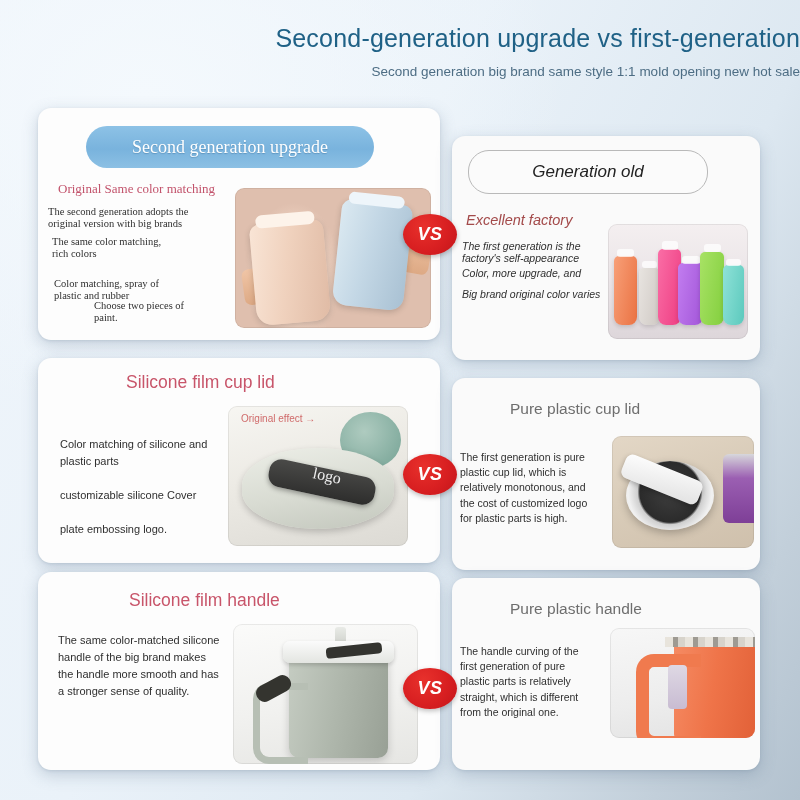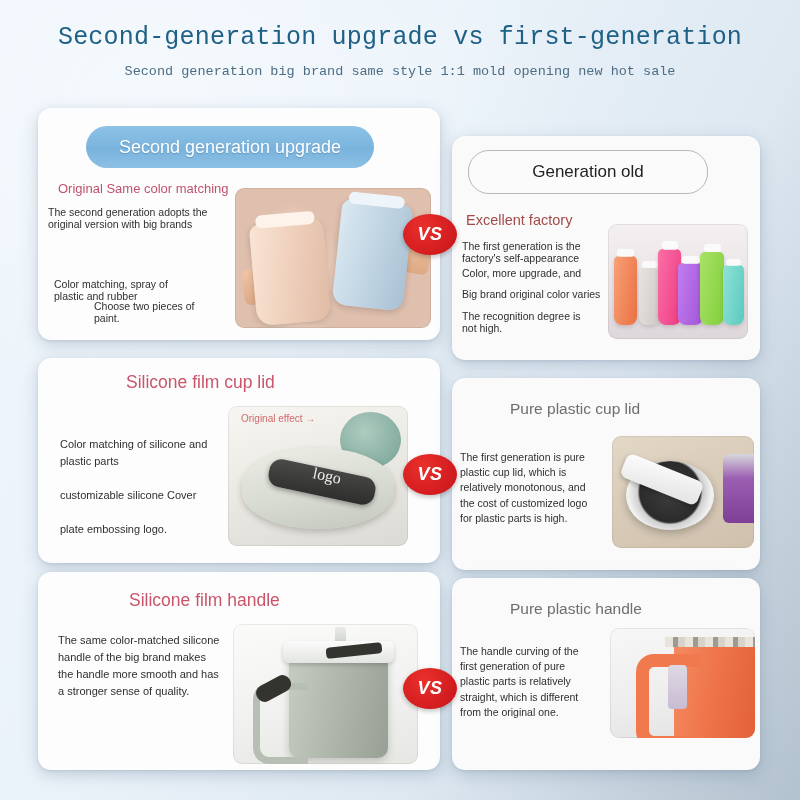--- a/index.html
+++ b/index.html
@@ -21,22 +21,21 @@
       radial-gradient(ellipse 680px 520px at 18% 12%, #f4f9fd 0%, rgba(244,249,253,0) 62%),
       linear-gradient(118deg, #eff5fb 0%, #eaf2f9 40%, #dde8f1 68%, #c2cfda 88%, #b3c2cf 100%);
     overflow: hidden;
   }
   
   .hd {
     position: absolute;
     left: 0;
     right: 0;
     top: 24px;
-    text-align: center;
-    font-family: Liberation Mono, monospace;
+    text-align: right;
   }
   .hd-title {
     font-size: 25px;
     color: #1f6186;
     letter-spacing: .2px;
     font-weight: 400;
     line-height: 1.15;
   }
   .hd-sub {
     margin-top: 11px;
@@ -47,22 +46,22 @@
   
   .card {
     position: absolute;
     background: #fdfdfd;
     border-radius: 13px;
     box-shadow: 0 5px 16px rgba(97,120,145,.30), 0 1px 3px rgba(97,120,145,.18);
   }
   .card.right {
     background: #fafafa;
   }
-  .c-l1 { left: 38px;  top: 108px; width: 402px; height: 232px; }
-  .c-r1 { left: 452px; top: 136px; width: 308px; height: 224px; }
+  .c-l1 { left: 38px;  top: 108px; width: 402px; height: 232px; font-family: Liberation Serif, serif; }
+  .c-r1 { left: 452px; top: 136px; width: 308px; height: 224px; font-style: italic; }
   .c-l2 { left: 38px;  top: 358px; width: 402px; height: 205px; }
   .c-r2 { left: 452px; top: 378px; width: 308px; height: 192px; }
   .c-l3 { left: 38px;  top: 572px; width: 402px; height: 198px; }
   .c-r3 { left: 452px; top: 578px; width: 308px; height: 192px; }
 
   
   .pill-new {
     position: absolute;
     left: 48px; top: 18px;
     width: 288px; height: 42px;
@@ -340,42 +339,42 @@
   <div class="hd">
     <div class="hd-title">Second-generation upgrade vs first-generation</div>
     <div class="hd-sub">Second generation big brand same style 1:1 mold opening new hot sale</div>
   </div>
 
   <div class="card c-l1">
     <div class="pill-new">Second generation upgrade</div>
     <div class="h-red" style="left:20px; top:73px;">Original Same color matching</div>
     <div class="tx" style="left:10px; top:98px; width:210px;">The second generation adopts the
 original version with big brands</div>
+    <div class="tx" style="left:14px; top:128px; width:210px;">The same color matching,
+rich colors</div>
     <div class="tx" style="left:16px; top:158px; width:210px;margin-top:12px;">Color matching, spray of
 plastic and rubber</div>
     <div class="tx" style="left:20px; top:192px; width:210px;margin-left:36px;">Choose two pieces of
 paint.</div>
 
     <div class="ph p1 framed" style="left:197px; top:80px; width:196px; height:140px;">
       <div class="p1-hand" style="left:4%; top:56%; width:30%; height:26%; transform:rotate(-8deg);"></div>
       <div class="p1-cup-a"></div>
       <div class="p1-hand" style="left:76%; top:30%; width:24%; height:30%; transform:rotate(10deg);"></div>
       <div class="p1-cup-b"></div>
     </div>
   </div>
 
   <div class="card right c-r1">
     <div class="pill-old">Generation old</div>
     <div class="h-dkred" style="left:14px; top:76px;">Excellent factory</div>
     <div class="tx" style="left:10px; top:104px; width:150px;">The first generation is the
 factory's self-appearance</div>
     <div class="tx" style="left:10px; top:131px; width:160px;">Color, more upgrade, and</div>
     <div class="tx" style="left:10px; top:152px; width:170px;">Big brand original color varies</div>
-    <div class="tx" style="left:10px; top:174px; width:160px;">The recognition degree is
-not high.</div>
 
     <div class="ph p2 framed" style="left:156px; top:88px; width:140px; height:115px;">
       <i style="left:4%;  width:17%; height:60%; background:linear-gradient(100deg,#f8a078,#ea7243);"></i>
       <i style="left:22%; width:15%; height:50%; background:linear-gradient(100deg,#e8e4e0,#cfc9c4);"></i>
       <i style="left:36%; width:16%; height:66%; background:linear-gradient(100deg,#fa6ea6,#ee3d82);"></i>
       <i style="left:50%; width:18%; height:54%; background:linear-gradient(100deg,#c27df0,#a255d8);"></i>
       <i style="left:66%; width:17%; height:64%; background:linear-gradient(100deg,#a8e265,#83cf3e);"></i>
       <i style="left:82%; width:15%; height:52%; background:linear-gradient(100deg,#8fe2d8,#5cc9bd);"></i>
     </div>
   </div>

